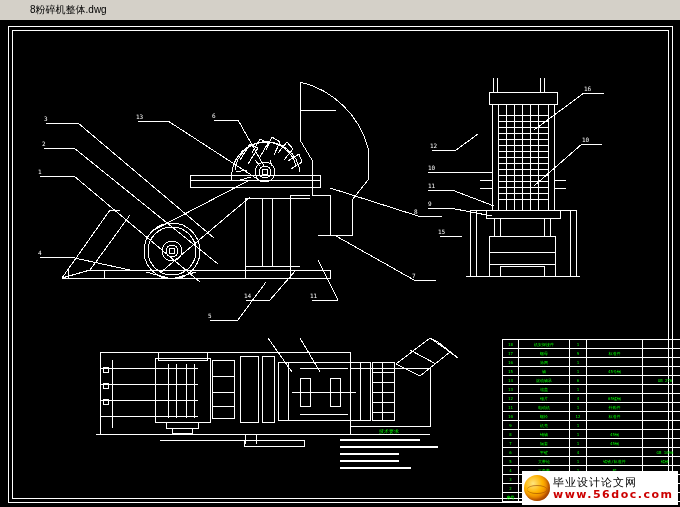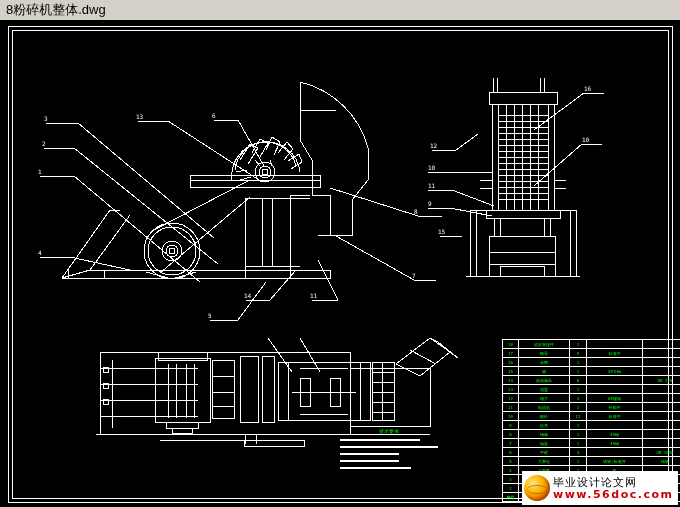--- a/index.html
+++ b/index.html
@@ -9,21 +9,21 @@
     font-family:"Liberation Sans","DejaVu Sans",sans-serif;
   }
   
   #titlebar{
     height:20px;width:680px;
     background:#d4d0c8;
     display:flex;align-items:center;
     padding-left:6px;box-sizing:border-box;
   }
   #titlebar .title-text{
-    font-size:13px;color:#000;line-height:20px;white-space:nowrap;
+    font-size:10px;color:#000;line-height:20px;white-space:nowrap;margin-left:24px;
   }
   
   #cad-canvas{
     position:relative;
     width:680px;height:487px;
     background:#000;
     overflow:hidden;
   }
   #cad-canvas svg{position:absolute;left:0;top:0;}
   

